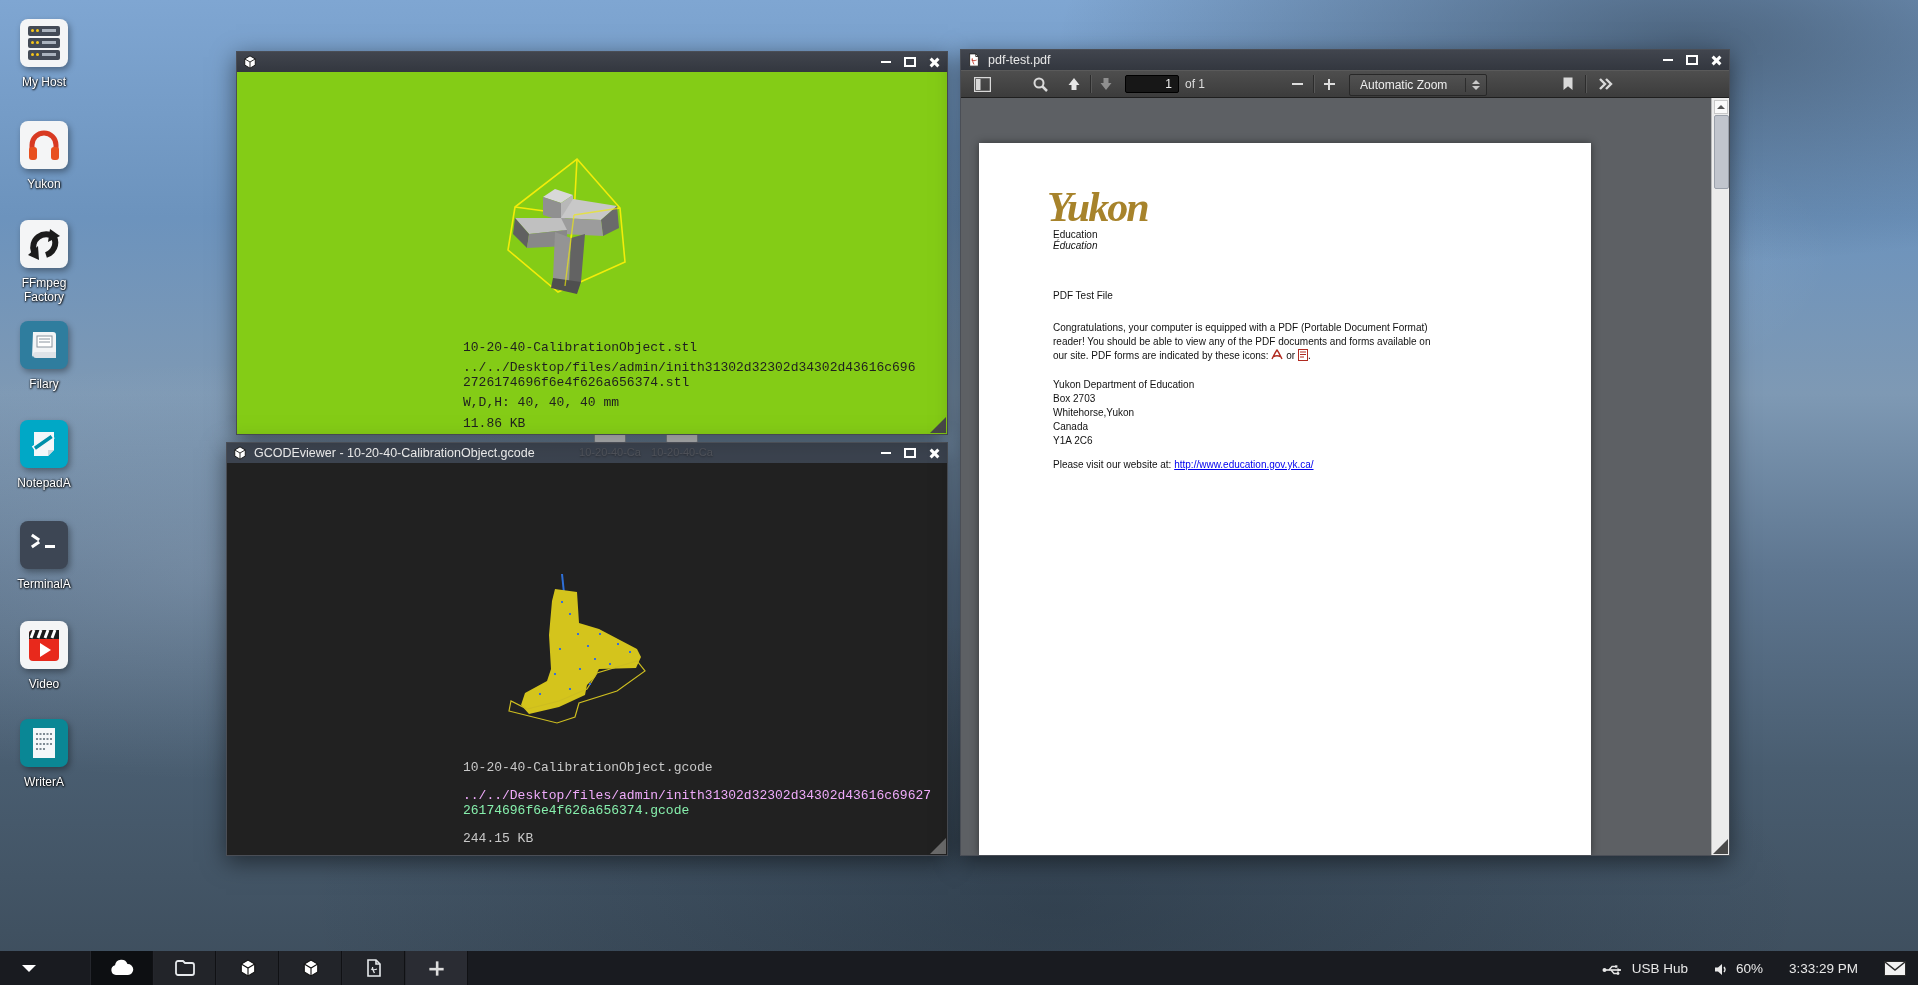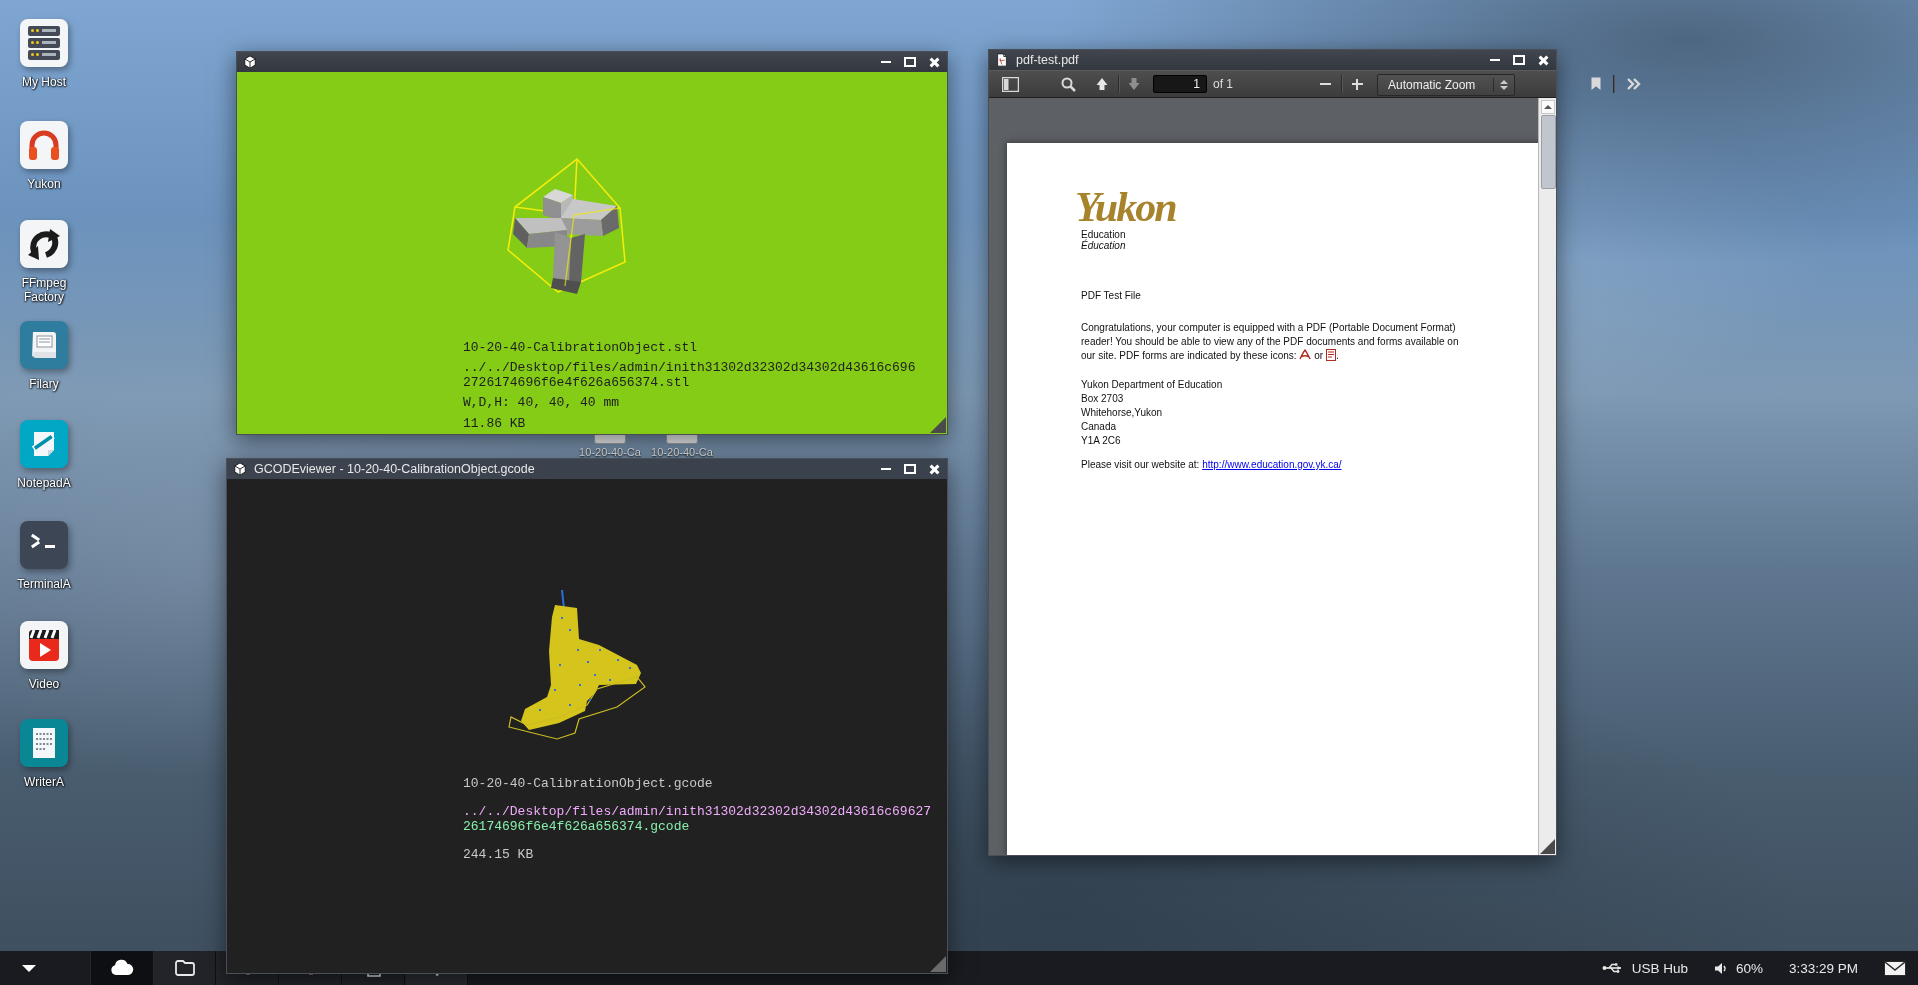--- a/index.html
+++ b/index.html
@@ -43,21 +43,21 @@
   .tri-d{width:0;height:0;border-left:4px solid transparent;border-right:4px solid transparent;border-top:4px solid #c9c9c9;}
   .pmbar{width:11px;height:2px;background:#ddd;}
   .plus{position:relative;width:11px;height:11px;}
   .plus::before{content:"";position:absolute;left:0;top:4.5px;width:11px;height:2px;background:#ddd;}
   .plus::after{content:"";position:absolute;left:4.5px;top:0;width:2px;height:11px;background:#ddd;}
   
   .taskbar{position:absolute;left:0;bottom:0;width:1918px;height:34px;background:#191b20;display:flex;align-items:center;}
   .tseg{width:61px;height:34px;display:flex;align-items:center;justify-content:center;border-right:1px solid #101114;border-left:1px solid #24262c;cursor:pointer;background:#222429;}
   .tseg.active{background:#0d0f12;}
   .tray{position:absolute;right:12px;top:0;height:34px;display:flex;align-items:center;gap:26px;color:#e8e8e8;font-size:13.5px;}
-  .trayitem{display:flex;align-items:center;gap:8px;cursor:pointer;}
+  .trayitem{display:flex;align-items:flex-end;gap:8px;cursor:pointer;}
   
   .pdfpage{position:absolute;left:18px;top:9px;width:612px;bottom:0;background:#fff;box-shadow:0 0 8px rgba(0,0,0,.45);margin-top:36px;}
   .doc-tx{position:absolute;left:74px;font-size:10px;color:#111;line-height:14px;white-space:nowrap;}
   a.doclink{color:#0000ee;text-decoration:underline;}
 </style>
 </head>
 <body>
 
 <div class="dicon" style="top:19px">
   <div class="box whitebox">
@@ -225,21 +225,21 @@
     </svg>
     <div class="mono abs" style="left:226px;top:268px;color:#1f1f1f">10-20-40-CalibrationObject.stl</div>
     <div class="mono abs" style="left:226px;top:288px;color:#1f1f1f">../../Desktop/files/admin/inith31302d32302d34302d43616c696</div>
     <div class="mono abs" style="left:226px;top:303px;color:#1f1f1f">2726174696f6e4f626a656374.stl</div>
     <div class="mono abs" style="left:226px;top:323px;color:#1f1f1f">W,D,H: 40, 40, 40 mm</div>
     <div class="mono abs" style="left:226px;top:344px;color:#1f1f1f">11.86 KB</div>
     <div class="grip" style="border-width:0 0 16px 16px;border-color:transparent transparent #4a4a4a transparent"></div>
   </div>
 </div>
 
-<div class="win" style="left:226px;top:458px;width:722px;height:516px;z-index:3">
+<div class="win" style="left:226px;top:442px;width:722px;height:414px;z-index:3">
   <div class="titlebar" style="background:rgba(46,50,58,0.82)">
     <svg class="t-ic" viewBox="0 0 16 16">
         <path d="M8 1 L14 4.5 V11.5 L8 15 L2 11.5 V4.5 Z" fill="#fff" stroke="#111"></path>
         <path d="M2 4.5 L8 8 L14 4.5 M8 8 V15" fill="none" stroke="#111"></path>
       </svg>
     <span class="t-tx">GCODEviewer - 10-20-40-CalibrationObject.gcode</span>
     <span class="ctrls">
       <span class="ctrl">
           <i class="i-min"></i>
         </span>
@@ -275,21 +275,21 @@
       </g>
     </svg>
     <div class="mono abs" style="left:236px;top:297px;color:#c8c8c8">10-20-40-CalibrationObject.gcode</div>
     <div class="mono abs" style="left:236px;top:325px;color:#f0abfc">../../Desktop/files/admin/inith31302d32302d34302d43616c69627</div>
     <div class="mono abs" style="left:236px;top:340px;color:#86efac">26174696f6e4f626a656374.gcode</div>
     <div class="mono abs" style="left:236px;top:368px;color:#c8c8c8">244.15 KB</div>
     <div class="grip" style="border-width:0 0 16px 16px;border-color:transparent transparent #6a6a6a transparent"></div>
   </div>
 </div>
 
-<div class="win" style="left:988px;top:49px;width:569px;height:807px;z-index:4">
+<div class="win" style="left:960px;top:49px;width:770px;height:807px;z-index:4">
   <div class="titlebar" style="height:20px">
     <svg class="t-ic" viewBox="0 0 16 16">
         <path d="M3 1 h7 l3 3 v11 h-10 Z" fill="#fff" stroke="#222"></path>
         <path d="M10 1 v3 h3" fill="none" stroke="#222"></path>
         <path d="M5 8 c2 1 4 1 6 0 M6 6 c0 3 1 5 2 7" fill="none" stroke="#c0392b"></path>
       </svg>
     <span class="t-tx">pdf-test.pdf</span>
     <span class="ctrls">
       <span class="ctrl">
           <i class="i-min"></i>

